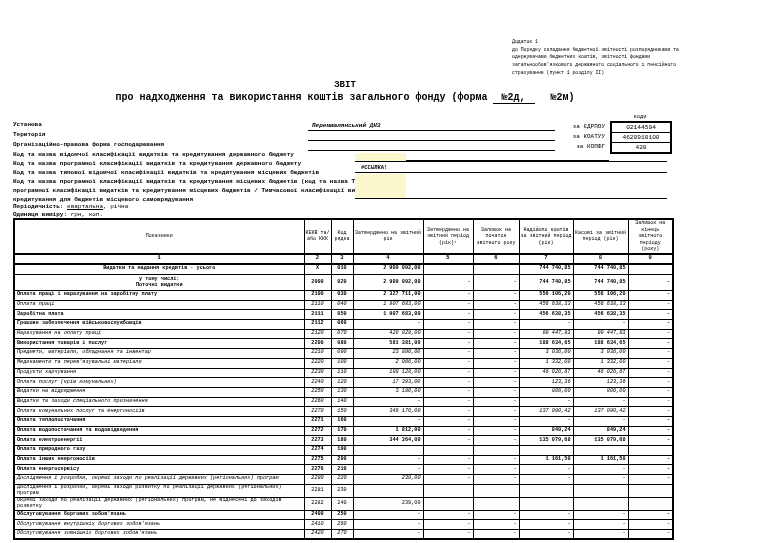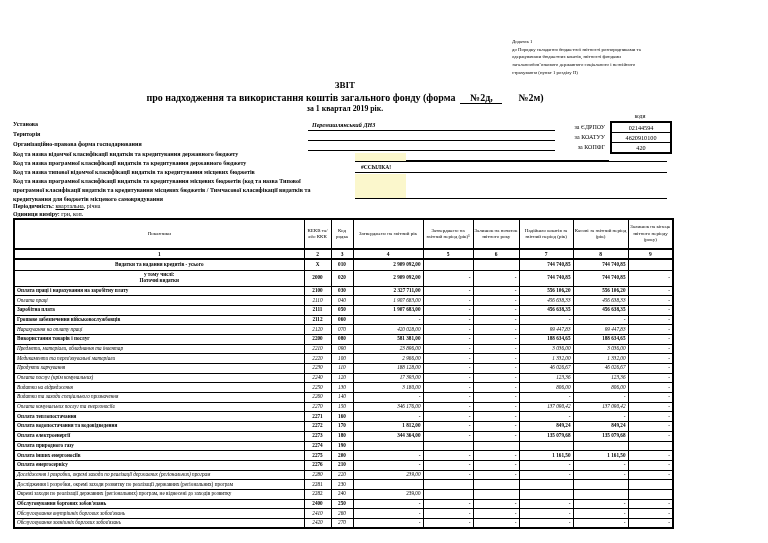--- a/index.html
+++ b/index.html
@@ -1,18 +1,18 @@
 <!DOCTYPE html>
 <html><head>
 <meta charset="utf-8">
 <style>
   html,body{margin:0;padding:0;}
   body{width:768px;height:543px;background:#e8e8e8;}
   .page{position:relative;width:768px;height:543px;background:#ffffff;overflow:hidden;
-        font-family:Liberation Serif, serif;color:#000;}
+        font-family:Liberation Mono, monospace;color:#000;}
 
   
   .annotation{position:absolute;left:512px;top:38px;width:220px;font-size:4.8px;line-height:1.6;}
 
   
   .t1{position:absolute;left:0;top:80px;width:690px;text-align:center;font-weight:bold;font-size:9px;}
   .t2{position:absolute;left:0;top:92px;width:690px;text-align:center;font-weight:bold;font-size:10px;}
   .t3{position:absolute;left:0;top:104px;width:690px;text-align:center;font-weight:bold;font-size:7.8px;}
   .form-blank{display:inline-block;min-width:42px;border-bottom:1px solid #000;margin:0 16px 0 5px;text-align:center;}
 
@@ -57,21 +57,20 @@
       <div>до Порядку складання бюджетної звітності розпорядниками та</div>
       <div>одержувачами бюджетних коштів, звітності фондами</div>
       <div>загальнообов’язкового державного соціального і пенсійного</div>
       <div>страхування (пункт 1 розділу ІІ)</div>
     </div>
 
   <div class="t1">ЗВІТ</div>
   <div class="t2">
     <span>про надходження та використання коштів загального фонду (форма</span><span class="form-blank"><span>№2д,</span></span><span>№2м)</span>
   </div>
-  <div class="t3">за 1 квартал  2019 рік.</div>
 
   <div class="kodi">коди</div>
   <div class="code-labels" id="codeLabels">
       <div>за ЄДРПОУ</div>
       <div>за КОАТУУ</div>
       <div>за КОПФГ</div>
     </div>
   <div class="code-values" id="codeValues">
       <div>02144594</div>
       <div>4620910100</div>

